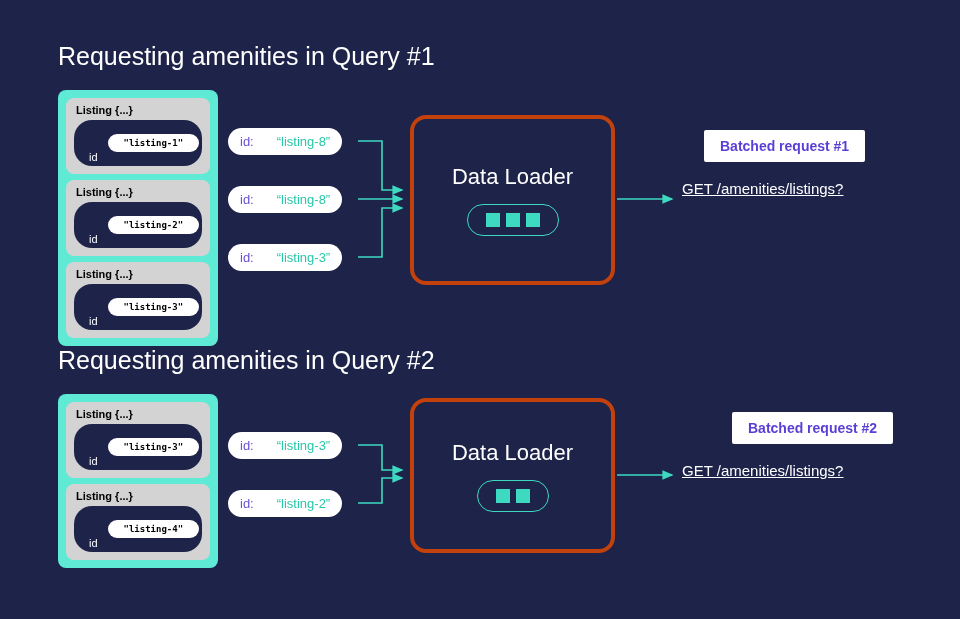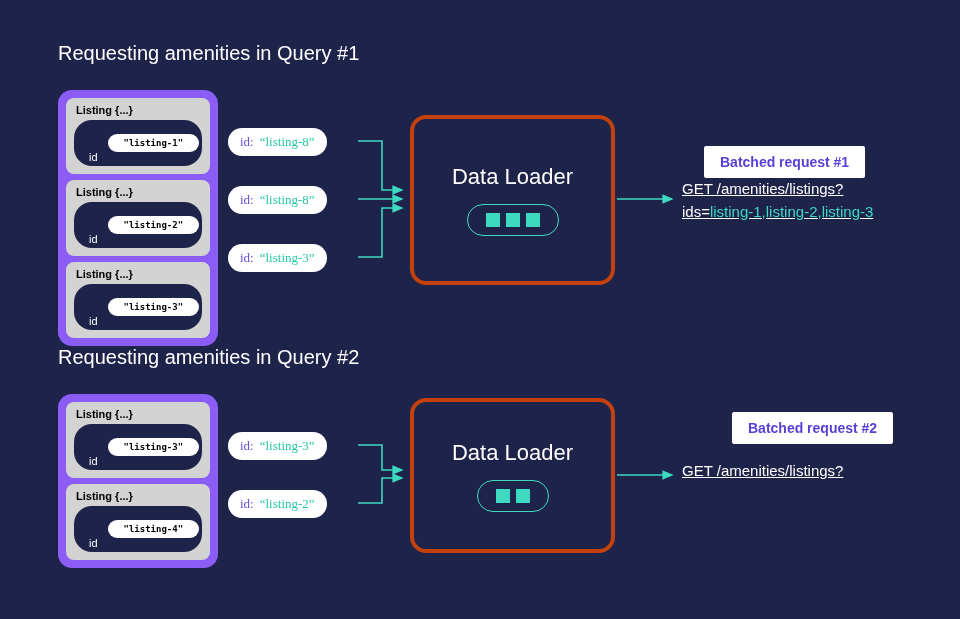--- a/index.html
+++ b/index.html
@@ -7,28 +7,28 @@
     width: 960px;
     height: 619px;
     background: #1e2349;
     font-family: -apple-system, BlinkMacSystemFont, "Segoe UI", Arial, sans-serif;
     color: #fff;
     position: relative;
     overflow: hidden;
   }
   .section-title {
     position: absolute;
-    font-size: 20px;
+    font-size: 25px;
     font-weight: 400;
     color: #fff;
   }
   .listing-panel {
     position: absolute;
-    background: #8b5cf6;
-    border-radius: 14px;
+    background: #5eead4;
+    border-radius: 8px;
     padding: 8px;
   }
   .listing-card {
     background: #d3d3d3;
     border-radius: 8px;
     padding: 6px 8px 8px 8px;
     margin-bottom: 6px;
   }
   .listing-card:last-child { margin-bottom: 0; }
   .listing-header {
@@ -62,24 +62,25 @@
     padding: 4px 0;
     flex: 1;
     text-align: center;
     font-family: ui-monospace, Menlo, Consolas, monospace;
   }
   .pill {
     position: absolute;
     background: #fff;
     border-radius: 18px;
     padding: 6px 12px;
-    font-family: Liberation Serif, serif;
+    font-family: Liberation Sans, sans-serif;
     font-size: 13px;
     display: flex;
     align-items: baseline;
+    gap: 17px;
   }
   .pill-key { color: #6b4fd8; }
   .pill-val { color: #28c7a7; padding-left: 6px; }
   .dataloader-box {
     position: absolute;
     border: 4px solid #c2410c;
     border-radius: 16px;
     background: #1e2349;
     display: flex;
     flex-direction: column;
@@ -173,25 +174,24 @@
 
 <div class="dataloader-box" style="left:410px; top:115px; width:205px; height:170px;">
   <div class="dataloader-title">Data Loader</div>
   <div class="loader-pill">
     <div class="loader-sq"></div>
     <div class="loader-sq"></div>
     <div class="loader-sq"></div>
   </div>
 </div>
 
-<div class="batched-box" style="left:704px; top:130px;margin-top:16px;">Batched request #1</div>
+<div class="batched-box" style="left:704px; top:130px;">Batched request #1</div>
 
 <div class="req-text" style="left:682px; top:178px;">
   <div>GET /amenities/listings?</div>
-  <div><span class="eq">ids=</span><span class="ids">listing-1,listing-2,listing-3</span></div>
 </div>
 
 <div class="section-title" style="left:58px; top:346px;">Requesting amenities in Query #2</div>
 
 <div class="listing-panel" style="left:58px; top:394px; width:160px;">
   <div class="listing-card">
     <div class="listing-header">Listing {...}</div>
     <div class="id-row">
       <span class="id-label">id</span>
       <span class="id-value">"listing-3"</span>

